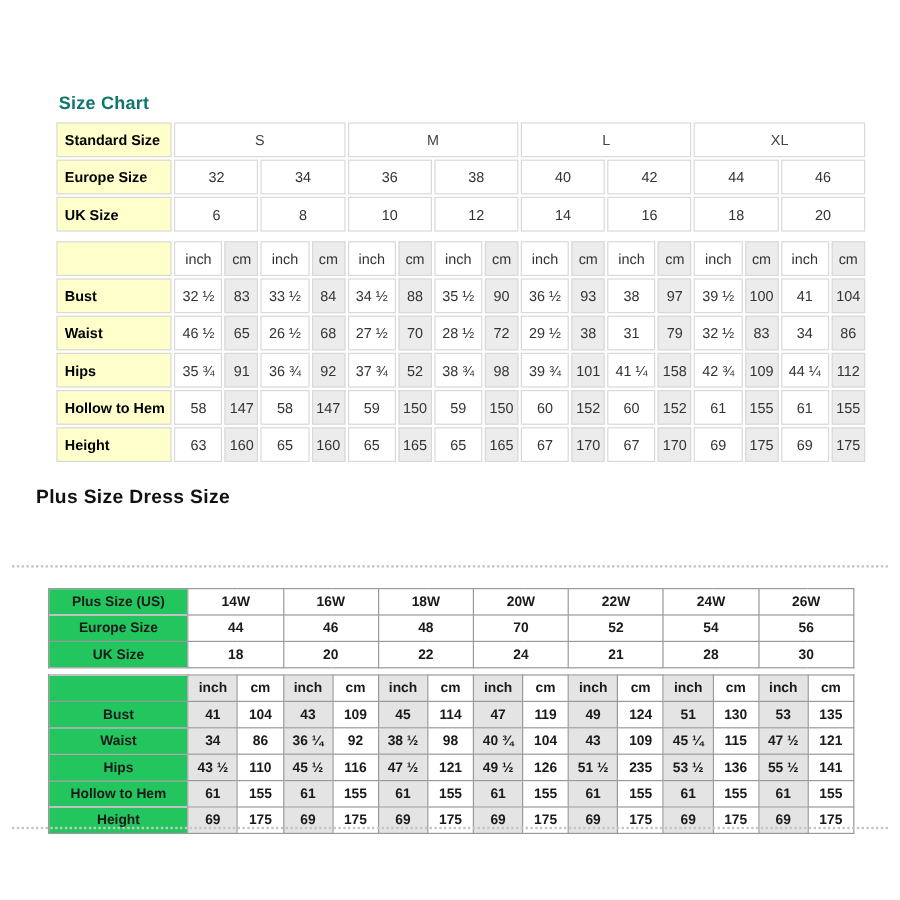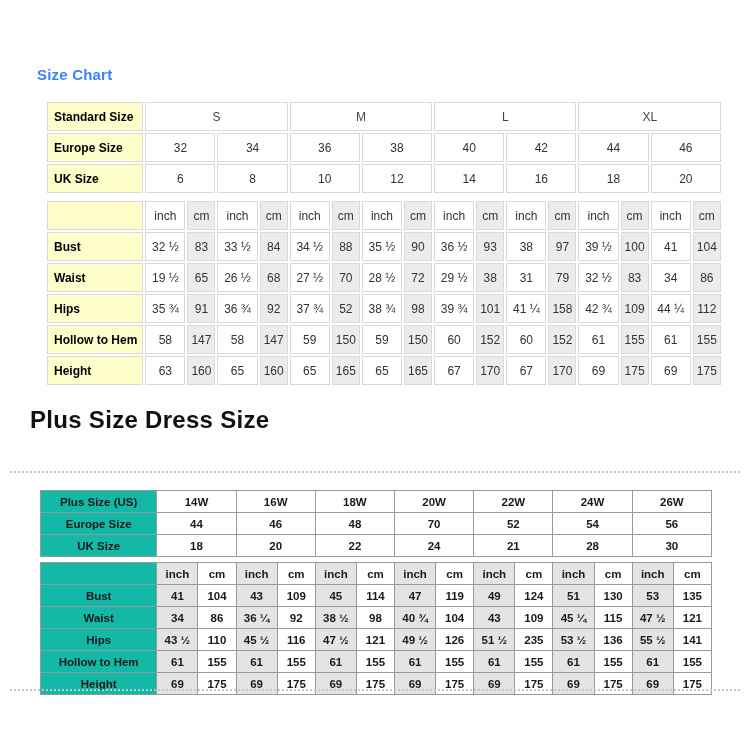--- a/index.html
+++ b/index.html
@@ -3,26 +3,26 @@
 <meta charset="utf-8">
 <style>
   html,body{margin:0;padding:0;background:#fff;}
   body{
     width:750px;height:750px;position:relative;overflow:hidden;
     font-family:"Liberation Sans","DejaVu Sans",sans-serif;
     --label-bg:#ffffcc; --t1-border:#d9d9d9; --t1-shade:#ececec;
     --t2-border:#999999; --t2-shade:#e4e4e4; --dotted:#c6c6c6;
   }
   .h1{
-    position:absolute;left:33px;top:62px;margin:4px;
-    font-size:15px;font-weight:bold;color:#3b82f6;letter-spacing:.2px;
+    position:absolute;left:33px;top:62px;margin:16px;
+    font-size:15px;font-weight:bold;color:#0f766e;letter-spacing:.2px;
   }
   .h2{
     position:absolute;left:30px;top:406px;margin:0;
-    font-size:24px;font-weight:bold;color:#111;letter-spacing:.3px;
+    font-size:16px;font-weight:bold;color:#111;letter-spacing:.3px;
   }
   .dotted{
     position:absolute;left:10px;right:10px;height:0;
     border-top:2px dotted var(--dotted);
   }
   #divider-top{top:471px;}
   #divider-bottom{top:689px;}
 
   table{table-layout:fixed;position:absolute;}
   td{overflow:hidden;white-space:nowrap;}
@@ -49,21 +49,21 @@
   
   table.t2{
     left:40px;top:490px;width:672px;
     border-collapse:collapse;
     font-size:11.5px;font-weight:bold;color:#1a1a1a;
   }
   table.t2 td{
     border:1px solid var(--t2-border);
     height:19px;text-align:center;vertical-align:middle;background:#fff;
   }
-  table.t2 td.lbl{background:#14b8a6;}
+  table.t2 td.lbl{background:#22c55e;}
   table.t2 td.c0{background:var(--t2-shade);}
   table.t2 tr.gaprow td{border:none;background:#fff;height:3px;}
 </style>
 </head>
 <body style="--label-bg: #ffffcc; --t1-border: #d9d9d9; --t1-shade: #ececec; --t2-border: #999999; --t2-shade: #e4e4e4; --dotted: #c6c6c6;">
 
 <h1 class="h1">Size Chart</h1>
 
 <table class="t1">
     <colgroup>
@@ -151,21 +151,21 @@
         <td class="c1">93</td>
         <td class="c0">38</td>
         <td class="c1">97</td>
         <td class="c0">39 ½</td>
         <td class="c1">100</td>
         <td class="c0">41</td>
         <td class="c1">104</td>
       </tr>
       <tr>
         <td class="lbl">Waist</td>
-        <td class="c0">19 ½</td>
+        <td class="c0">46 ½</td>
         <td class="c1">65</td>
         <td class="c0">26 ½</td>
         <td class="c1">68</td>
         <td class="c0">27 ½</td>
         <td class="c1">70</td>
         <td class="c0">28 ½</td>
         <td class="c1">72</td>
         <td class="c0">29 ½</td>
         <td class="c1">38</td>
         <td class="c0">31</td>

